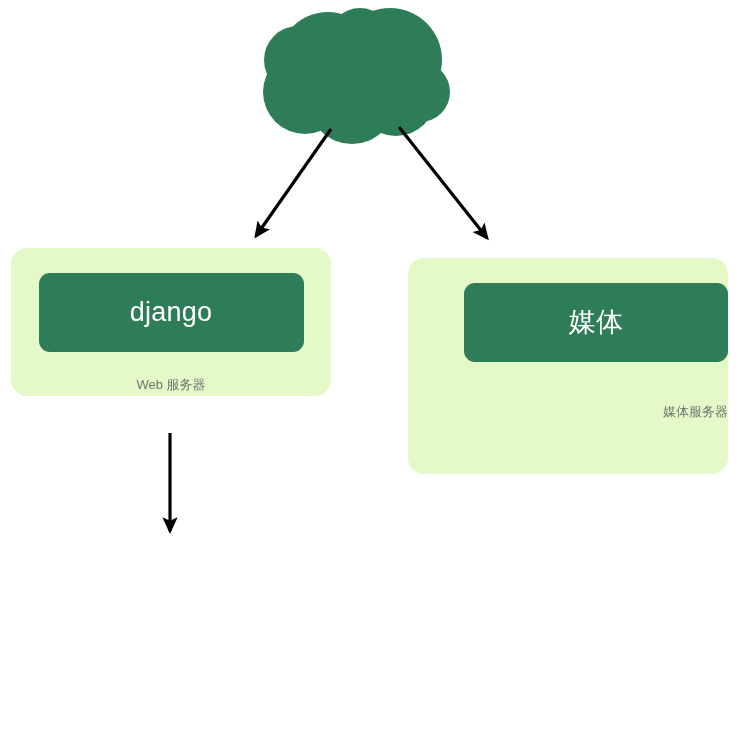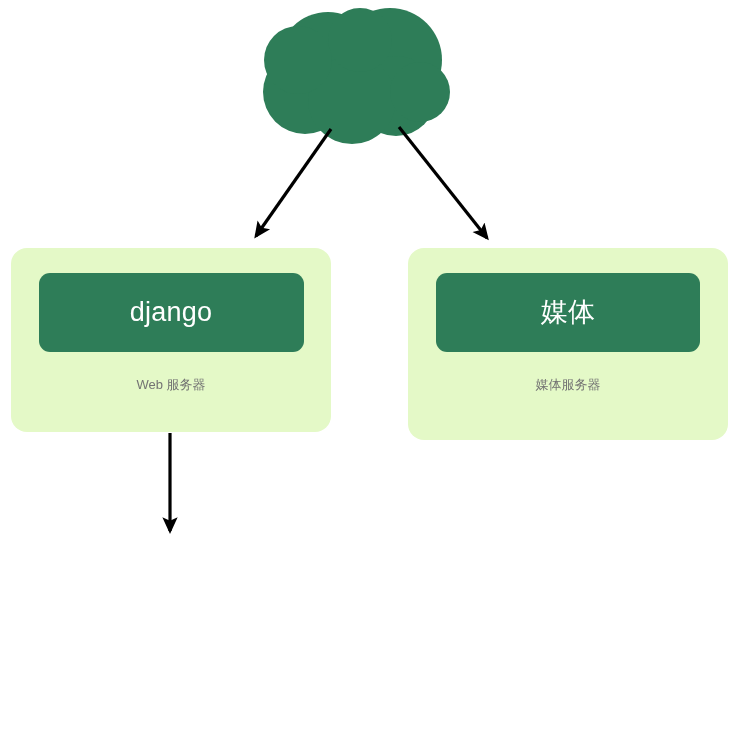--- a/index.html
+++ b/index.html
@@ -57,45 +57,47 @@
     font-size: 13px;
     line-height: 1;
     white-space: nowrap;
   }
 
   
   #group-web {
     left: 11px;
     top: 248px;
     width: 320px;
-    height: 184px;
+    height: 148px;
   }
   #group-web .node-box {
     margin-top: 25px;
     width: 265px;
     height: 79px;
   }
   #group-web .node-caption {
     margin-top: 26px;
   }
 
   
   #group-media {
     left: 408px;
-    top: 248px;
+    top: 258px;
     width: 320px;
-    height: 192px;
+    height: 216px;
+    align-items: flex-end;
   }
   #group-media .node-box {
     margin-top: 25px;
     width: 264px;
     height: 79px;
   }
   #group-media .node-caption {
-    margin-top: 26px;
+    margin-top: 44px;
+    font-family: Liberation Mono, monospace;
   }
 
   
   #group-db {
     left: 12px;
     top: 540px;
     width: 318px;
     height: 184px;
   }
   #group-db .node-box {

